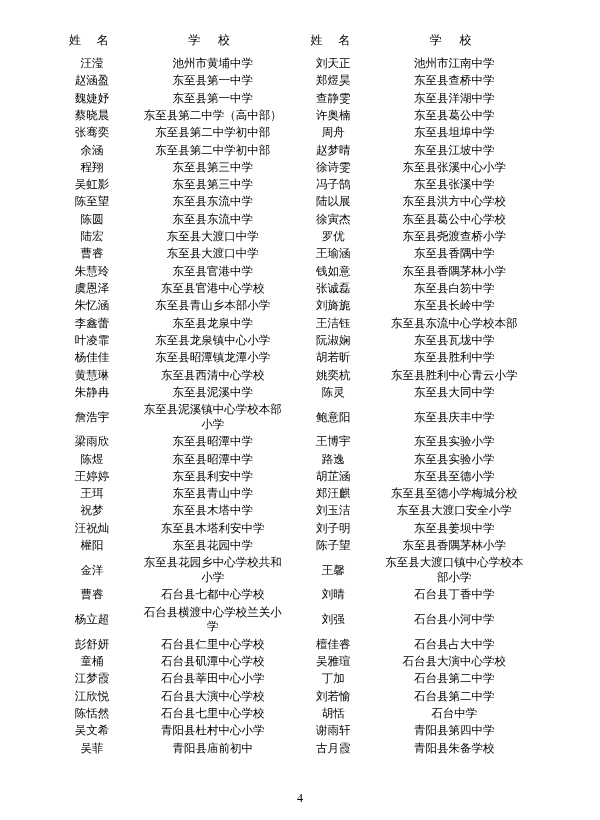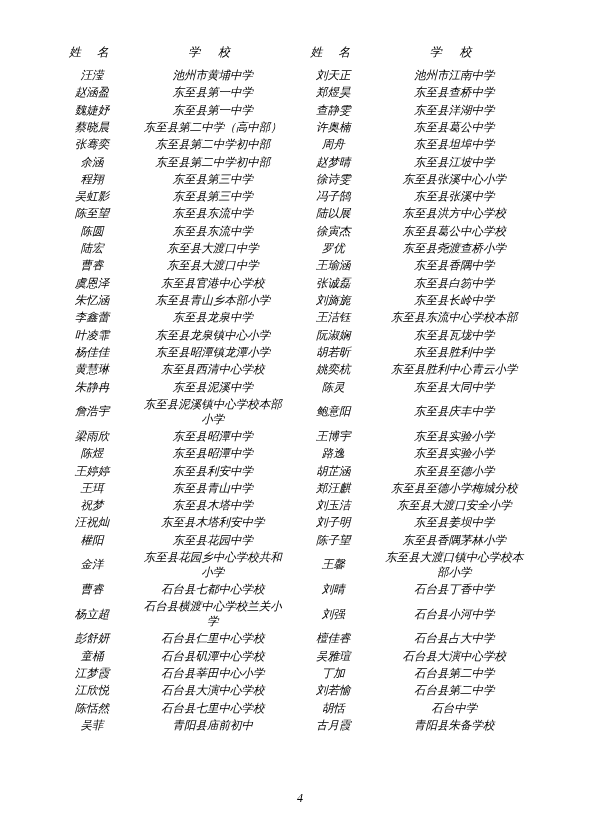--- a/index.html
+++ b/index.html
@@ -12,23 +12,22 @@
     height: 820px;
     font-family: "DejaVu Sans", "Liberation Sans", sans-serif;
     color: #000000;
     position: relative;
     overflow: hidden;
   }
   .page {
     box-sizing: border-box;
     width: 575px;
     height: 820px;
-    padding: 44px 46px 10px 46px;
+    padding: 32px 46px 10px 46px;
     position: relative;
-    font-style: italic;
   }
   table.roster {
     width: 100%;
     border-collapse: collapse;
     table-layout: fixed;
   }
   table.roster col.c-name { width: 19%; }
   table.roster col.c-school { width: 31%; }
   table.roster th, table.roster td {
     text-align: center;
@@ -143,20 +142,26 @@
           <td>罗优</td>
           <td>东至县尧渡查桥小学</td>
         </tr>
         <tr>
           <td>曹睿</td>
           <td>东至县大渡口中学</td>
           <td>王瑜涵</td>
           <td>东至县香隅中学</td>
         </tr>
         <tr>
+          <td>朱慧玲</td>
+          <td>东至县官港中学</td>
+          <td>钱如意</td>
+          <td>东至县香隅茅林小学</td>
+        </tr>
+        <tr>
           <td>虞恩泽</td>
           <td>东至县官港中心学校</td>
           <td>张诚磊</td>
           <td>东至县白笏中学</td>
         </tr>
         <tr>
           <td>朱忆涵</td>
           <td>东至县青山乡本部小学</td>
           <td>刘旖旎</td>
           <td>东至县长岭中学</td>
@@ -279,20 +284,26 @@
           <td>江欣悦</td>
           <td>石台县大演中心学校</td>
           <td>刘若愉</td>
           <td>石台县第二中学</td>
         </tr>
         <tr>
           <td>陈恬然</td>
           <td>石台县七里中心学校</td>
           <td>胡恬</td>
           <td>石台中学</td>
+        </tr>
+        <tr>
+          <td>吴文希</td>
+          <td>青阳县杜村中心小学</td>
+          <td>谢雨轩</td>
+          <td>青阳县第四中学</td>
         </tr>
         <tr>
           <td>吴菲</td>
           <td>青阳县庙前初中</td>
           <td>古月霞</td>
           <td>青阳县朱备学校</td>
         </tr>
       </tbody>
   </table>
   <div class="pagenum">4</div>

